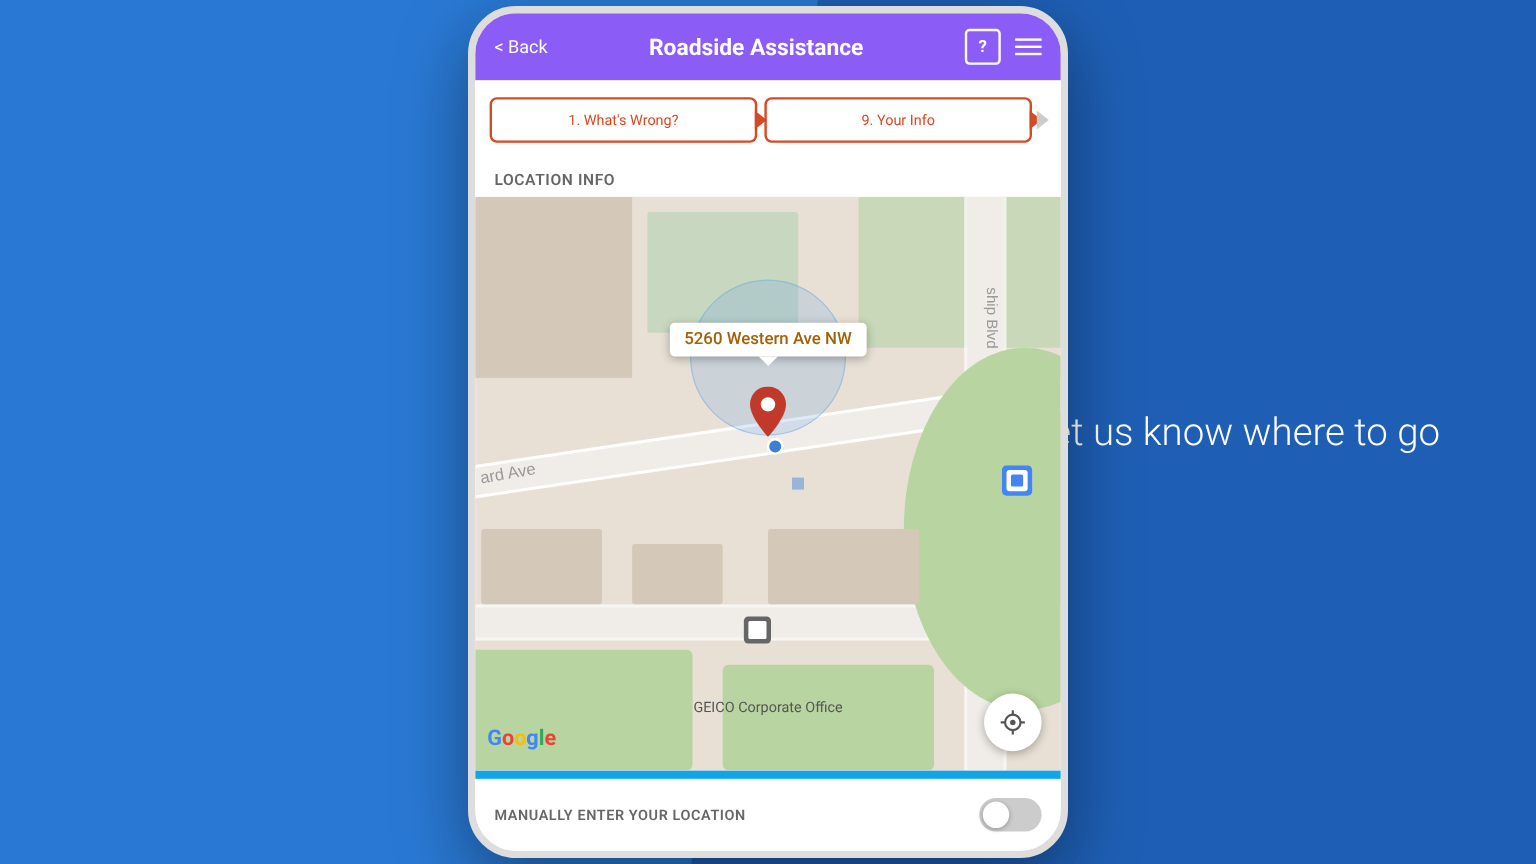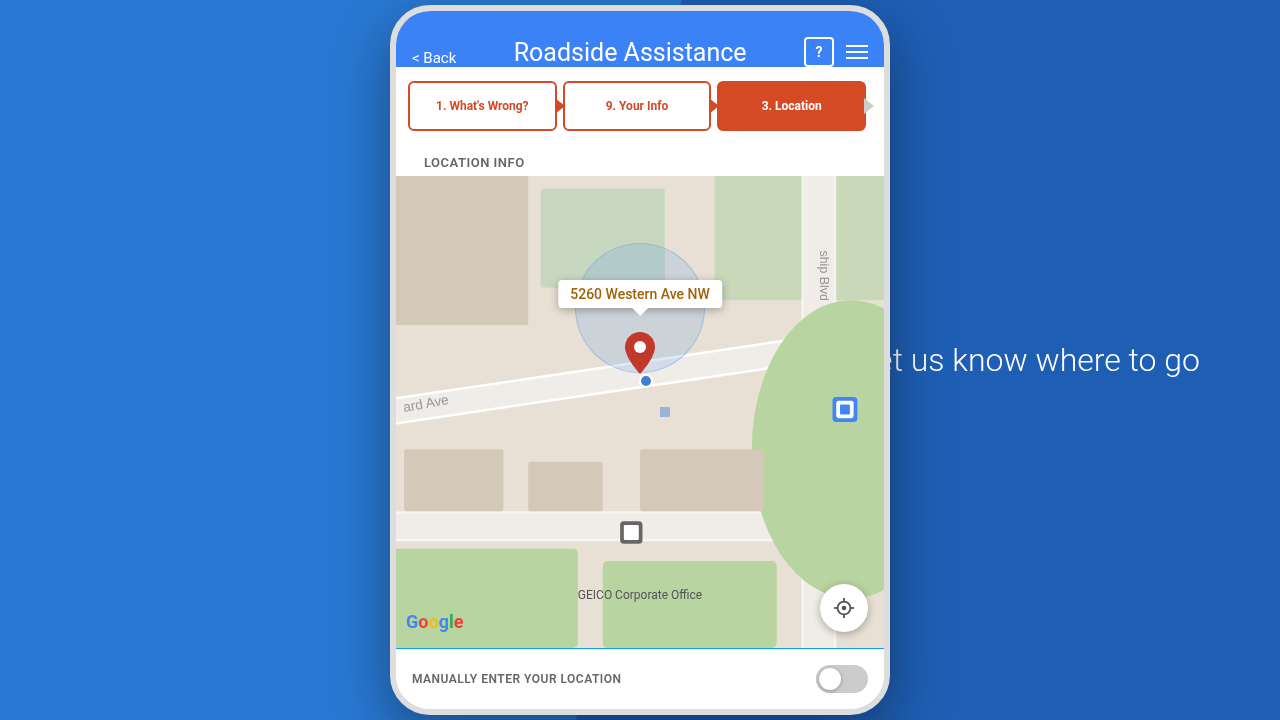--- a/index.html
+++ b/index.html
@@ -48,41 +48,41 @@
       border-radius: 40px;
       border: 6px solid #ddd;
       box-shadow: 0 20px 60px rgba(0,0,0,0.4);
       overflow: hidden;
       display: flex;
       flex-direction: column;
     }
 
     
     .header {
-      background: #3b82f6;
+      background: #8b5cf6;
       padding: 0 16px;
       height: 56px;
       display: flex;
-      align-items: flex-end;
+      align-items: center;
       justify-content: space-between;
       flex-shrink: 0;
     }
 
     .header-back {
       color: white;
       font-size: 15px;
       display: flex;
       align-items: center;
       gap: 4px;
     }
 
     .header-title {
       color: white;
-      font-size: 25px;
-      font-weight: 400;
+      font-size: 19px;
+      font-weight: 700;
     }
 
     .header-icons {
       display: flex;
       align-items: center;
       gap: 12px;
     }
 
     .header-icon-box {
       width: 30px;
@@ -116,29 +116,29 @@
       padding: 14px 12px;
       display: flex;
       align-items: center;
       gap: 0;
       flex-shrink: 0;
       background: white;
     }
 
     .step {
       flex: 1;
-      height: 50px;
+      height: 38px;
       border: 2px solid #d44a24;
       border-radius: 6px;
       display: flex;
       align-items: center;
       justify-content: center;
       text-align: center;
       font-size: 12px;
-      font-weight: 700;
+      font-weight: 400;
       color: #d44a24;
       background: white;
       position: relative;
     }
 
     .step.active {
       background: #d44a24;
       color: white;
     }
 
@@ -164,21 +164,20 @@
 
     
     .location-info-label {
       padding: 10px 16px 6px;
       font-size: 13px;
       font-weight: 600;
       color: #666;
       letter-spacing: 0.5px;
       background: white;
       flex-shrink: 0;
-      margin-left: 12px;
     }
 
     
     .map-container {
       flex: 1;
       position: relative;
       overflow: hidden;
       background: #e8e0d8;
     }
 
@@ -259,21 +258,21 @@
     .google-e { color: #EA4335; }
 
     
     .bottom-section {
       background: white;
       padding: 16px;
       display: flex;
       align-items: center;
       justify-content: space-between;
       flex-shrink: 0;
-      border-top: 1px solid #0ea5e9;
+      border-top: 7px solid #0ea5e9;
     }
 
     .toggle-label {
       font-size: 12px;
       font-weight: 600;
       color: #666;
       letter-spacing: 0.5px;
     }
 
     .toggle {
@@ -343,23 +342,20 @@
 
   <div class="steps">
     <div class="step">
       <span>1. What's Wrong?</span>
     </div>
     <div class="step-arrow"></div>
     <div class="step">
       <span>9. Your Info</span>
     </div>
     <div class="step-arrow"></div>
-    <div class="step active">
-      <span>3. Location</span>
-    </div>
     <div class="step-arrow disabled"></div>
   </div>
 
   <div class="location-info-label">LOCATION INFO</div>
 
   <div class="map-container">
 
     <svg class="map-svg" viewBox="0 0 500 380" preserveAspectRatio="xMidYMid slice">
 
       <rect width="500" height="380" fill="#e8e0d4"></rect>

